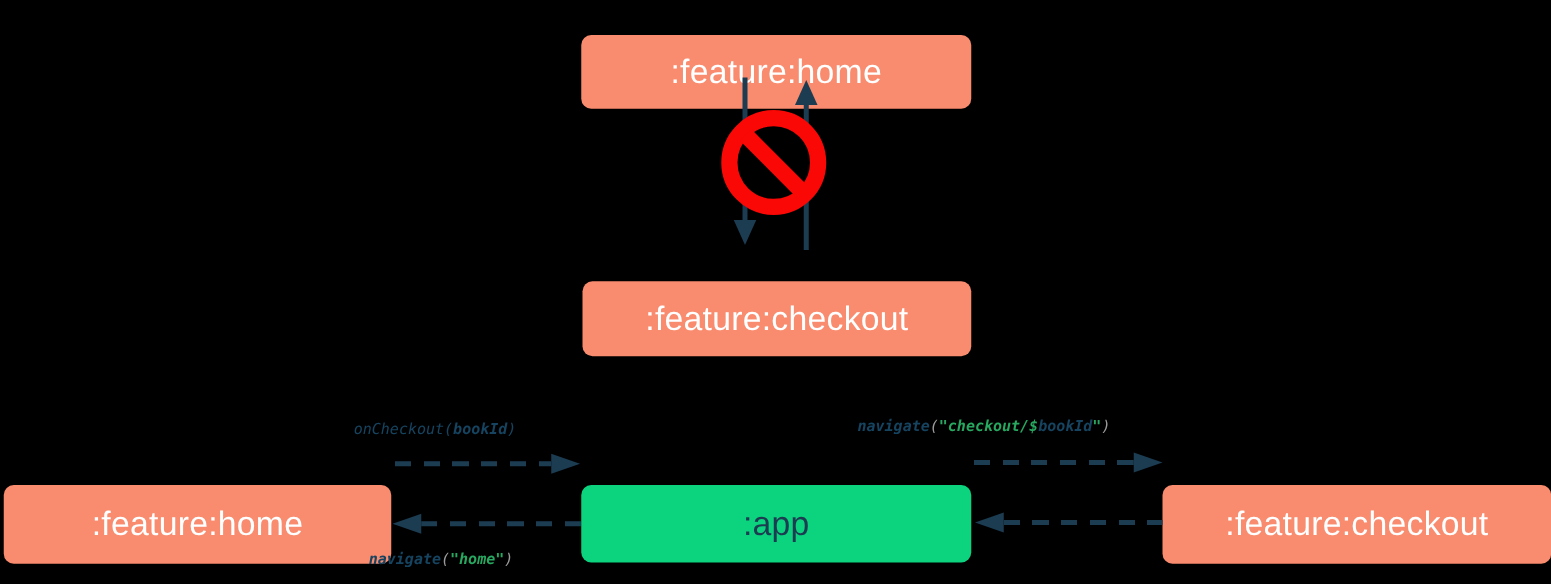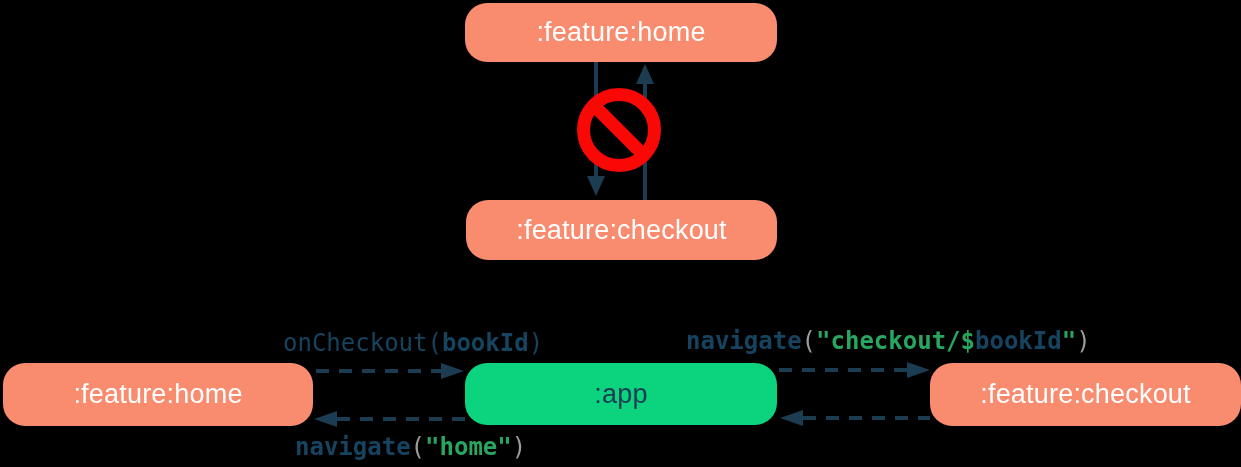--- a/index.html
+++ b/index.html
@@ -3,28 +3,29 @@
 <meta charset="utf-8">
 <style>
   html,body{margin:0;padding:0;background:#000;}
   .stage{
     position:relative;width:1241px;height:467px;overflow:hidden;
     background:var(--background,#000);
     font-family:"Liberation Sans",sans-serif;
   }
   .box{
     position:absolute;display:flex;align-items:center;justify-content:center;
-    border-radius:22px;font-size:27px;letter-spacing:.2px;
+    border-radius:8px;font-size:27px;letter-spacing:.2px;
     color:var(--box-text,#fff);
+    margin-top:25px;
   }
   .box.salmon{background:var(--module-salmon,#F98B6E);}
   .box.green{background:var(--app-green,#0CD47E);color:var(--navy,#1C3C52);text-align:right;}
   .code{
     position:absolute;font-family:"DejaVu Sans Mono",monospace;
-    font-size:24px;line-height:24px;white-space:pre;
+    font-size:12px;line-height:24px;white-space:pre;font-style:italic;
   }
   .tok-navy{color:var(--code-navy,#164460);}
   .tok-green{color:var(--code-green,#27A75F);}
   .tok-gray{color:var(--code-gray,#9B9B9B);}
   .tok-bold{font-weight:bold;}
   .vline{position:absolute;width:4px;background:var(--navy,#1C3C52);}
   .dash{
     position:absolute;height:4px;
     background:repeating-linear-gradient(90deg,var(--navy,#1C3C52) 0 13px,transparent 13px 23px);
   }

